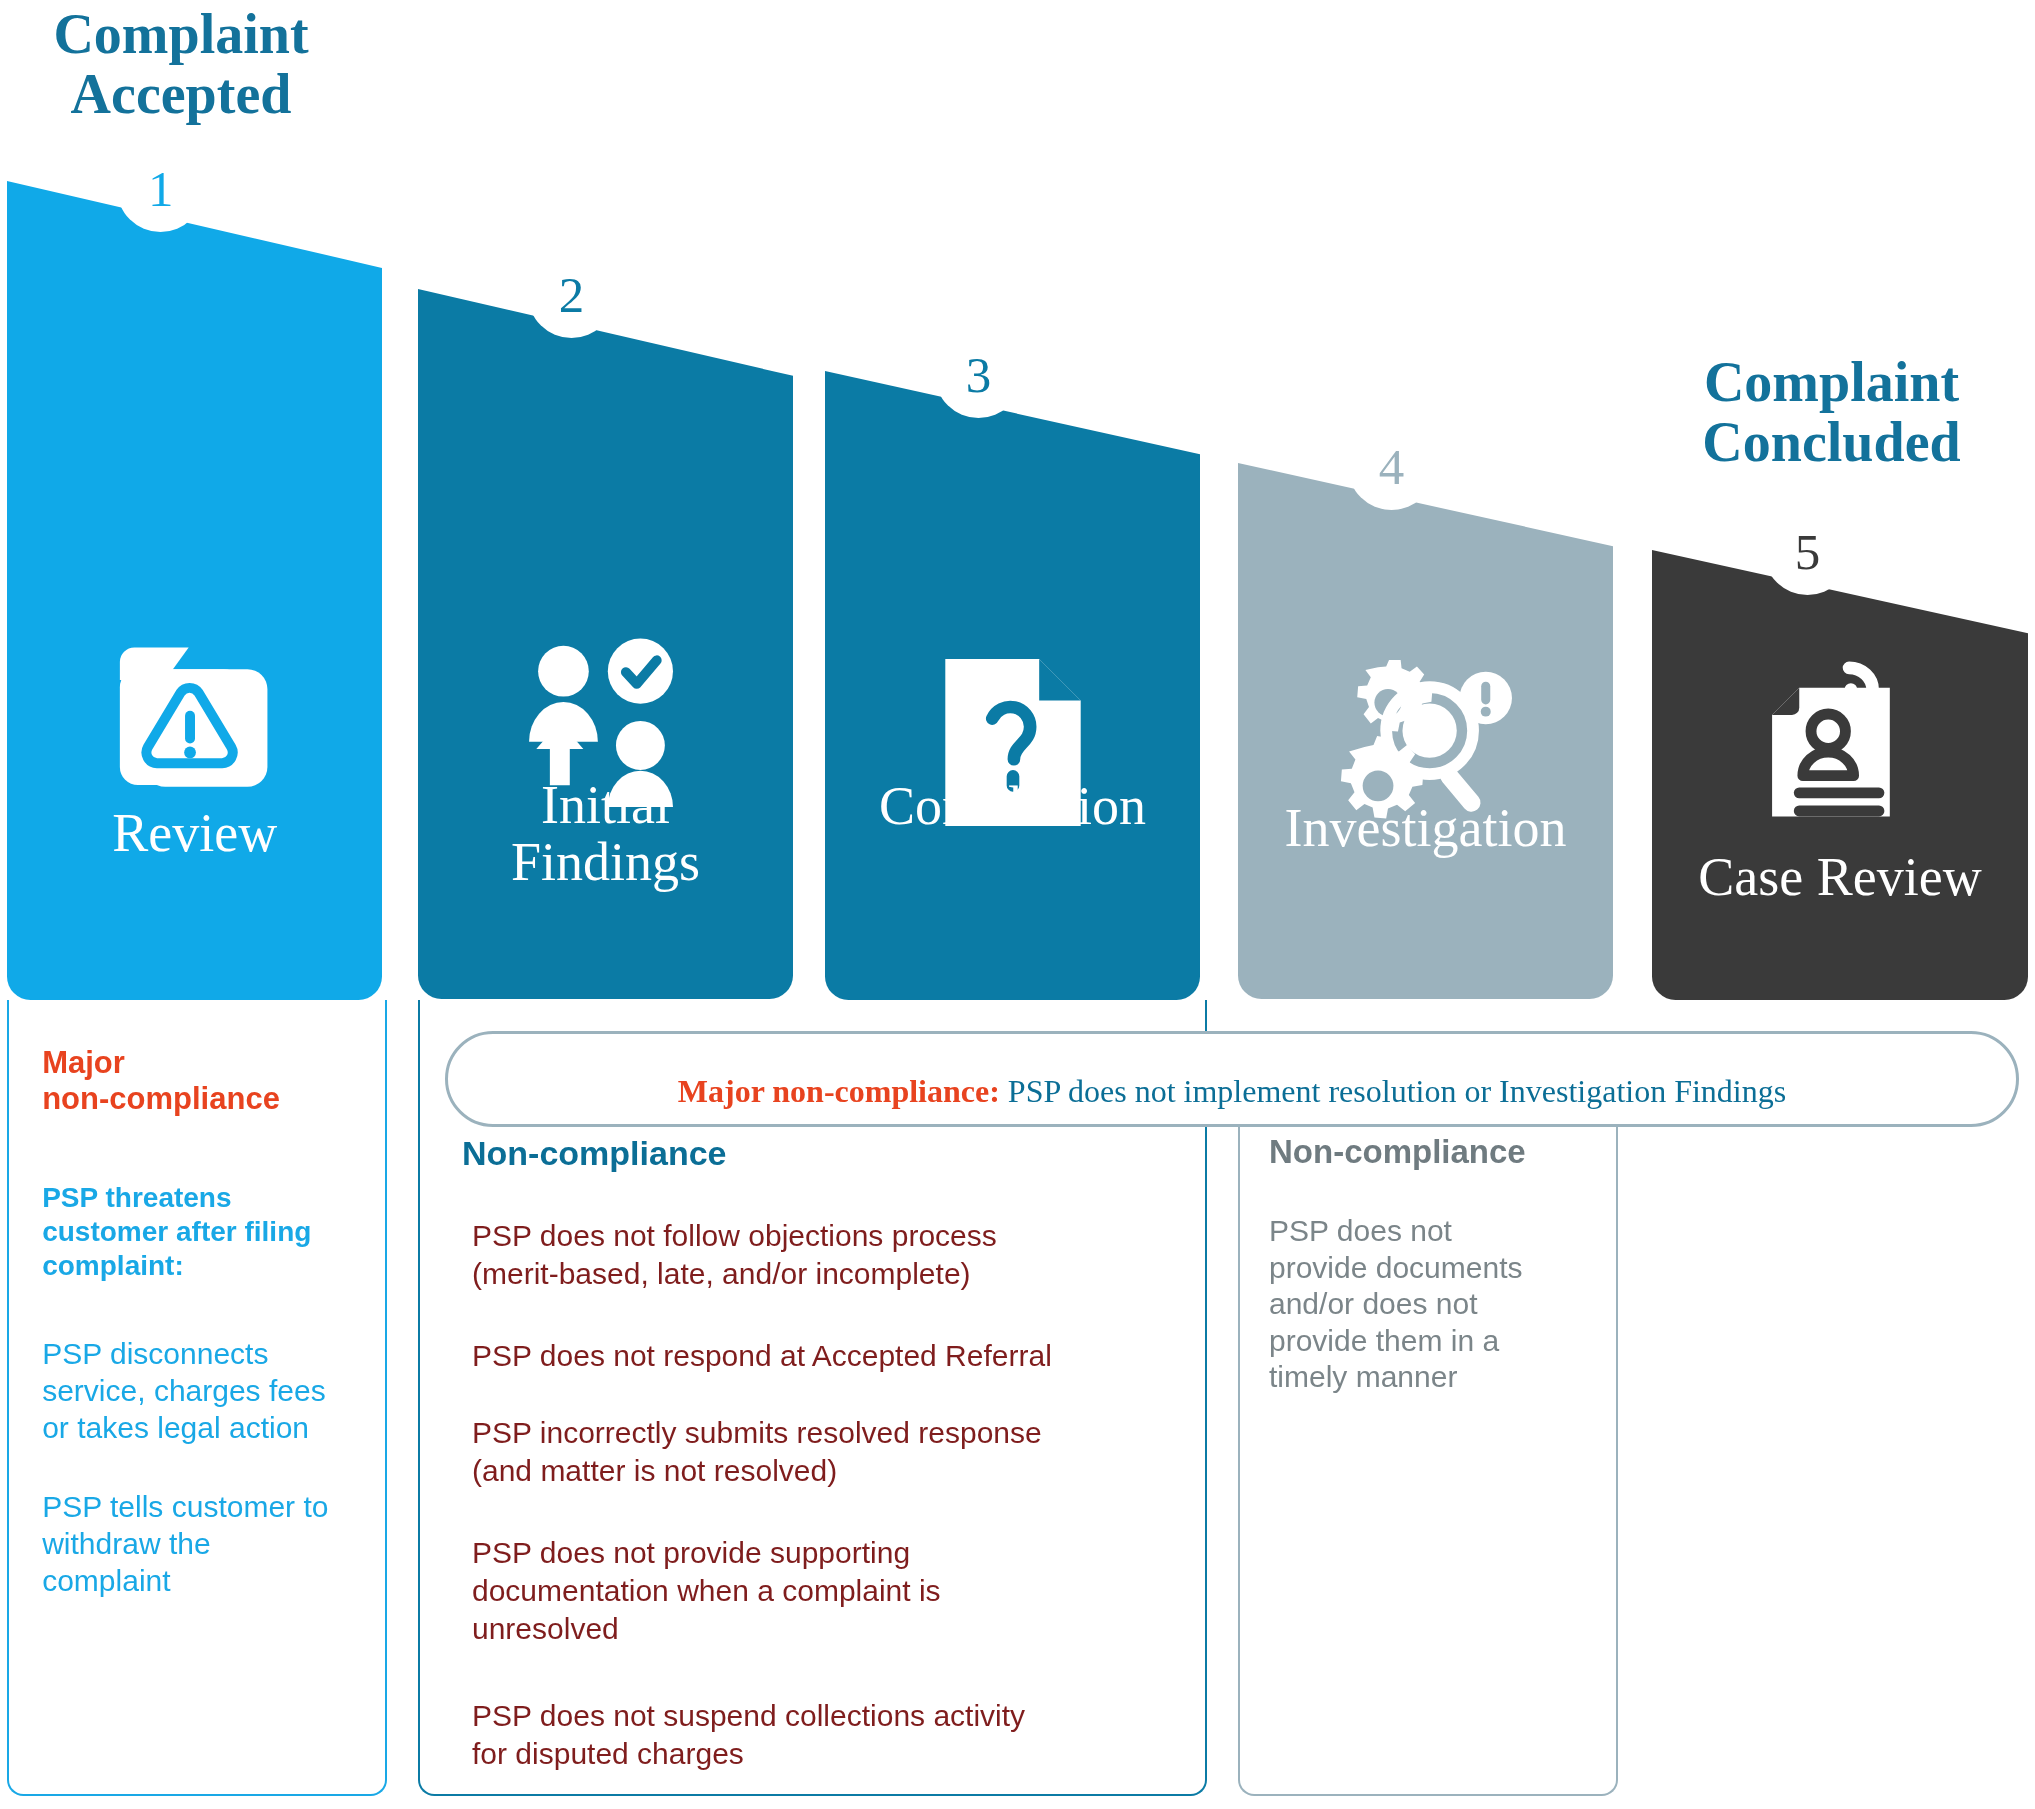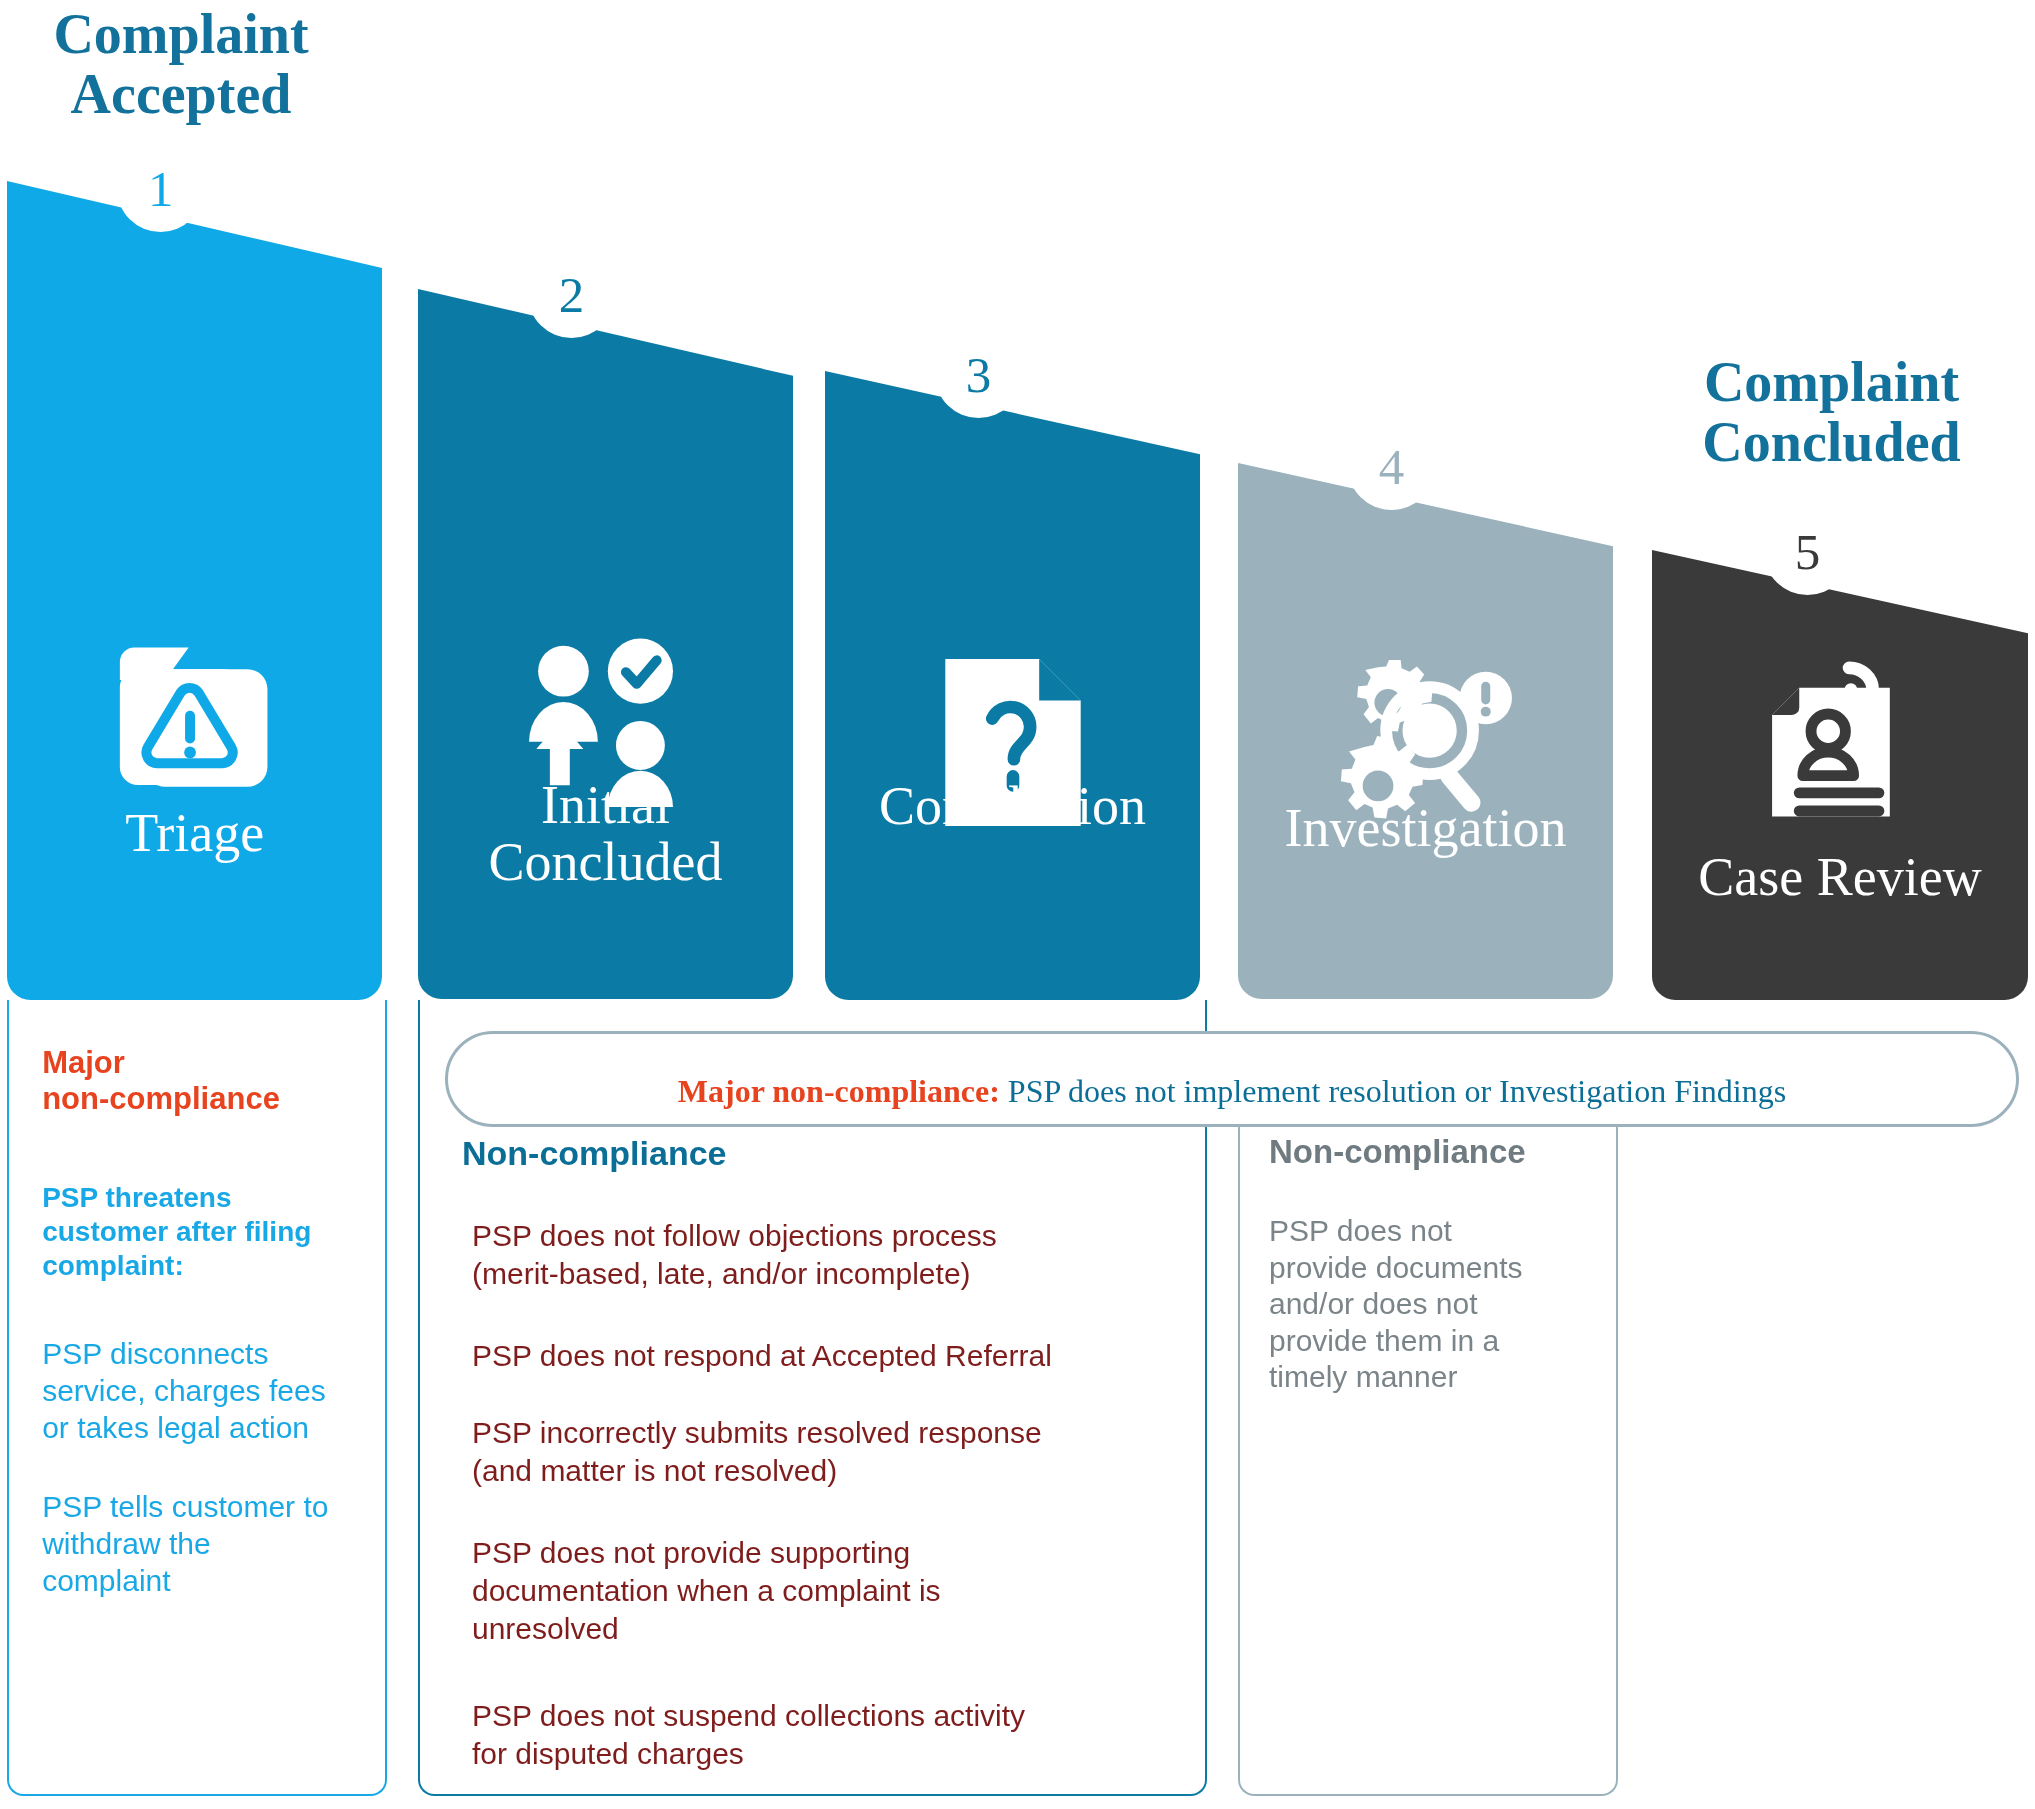--- a/index.html
+++ b/index.html
@@ -165,21 +165,21 @@
     <div class="icon" style="top:461px;">
       <svg width="172" height="163" viewBox="0 0 190 180">
         <rect x="40" y="30" width="135" height="130" rx="22" fill="#ffffff"></rect>
         <path d="M12,22 a16,16 0 0 1 16,-16 h60 l-26,36 h-50 Z" fill="#ffffff"></path>
         <rect x="12" y="30" width="135" height="128" rx="20" fill="#ffffff"></rect>
         <path d="M79,56 a12,12 0 0 1 20,0 l36,60 a12,12 0 0 1 -10,18 h-72 a12,12 0 0 1 -10,-18 Z" fill="none" stroke="#10a9e8" stroke-width="11" stroke-linejoin="round"></path>
         <rect x="84" y="76" width="11" height="36" rx="5.5" fill="#10a9e8"></rect>
         <circle cx="89.5" cy="122" r="6.5" fill="#10a9e8"></circle>
       </svg>
     </div>
-    <div class="title" style="top:624px;">Triage</div>
+    <div class="title" style="top:624px;">Review</div>
   </div>
 
   <div class="step" id="step-2" style="left:418px;top:289px;width:375px;height:710px;">
     <div class="shape">
       <svg viewBox="0 0 414 785" preserveAspectRatio="none">
         <path d="M0,0 L414,96 L414,785 L0,785 Z" fill="#0b7ba5"></path>
       </svg>
     </div>
     <div class="num" style="left:110px;top:-38px;color:#0b7ba5;">2</div>
     <div class="icon" style="top:346px;">
@@ -187,21 +187,21 @@
         <circle cx="48" cy="40" r="28" fill="#ffffff"></circle>
         <path d="M10,118 a38,44 0 0 1 76,0 Z" fill="#ffffff"></path>
         <circle cx="133" cy="40" r="36" fill="#ffffff"></circle>
         <path d="M117,41 l12,13 l22,-26" fill="none" stroke="#0b7ba5" stroke-width="11" stroke-linecap="round" stroke-linejoin="round"></path>
         <circle cx="133" cy="122" r="27" fill="#ffffff"></circle>
         <path d="M97,190 a36,40 0 0 1 72,0 Z" fill="#ffffff"></path>
         <path d="M44,96 l-26,30 h15 v40 h22 v-40 h15 Z" fill="#ffffff"></path>
       </svg>
     </div>
     <div class="title" style="top:488px;">Initial
-Concluded</div>
+Findings</div>
   </div>
 
   <div class="step" id="step-3" style="left:825px;top:371px;width:375px;height:629px;">
     <div class="shape">
       <svg viewBox="0 0 414 695" preserveAspectRatio="none">
         <path d="M0,0 L414,92 L414,695 L0,695 Z" fill="#0b7ba5"></path>
       </svg>
     </div>
     <div class="num" style="left:110px;top:-40px;color:#0b7ba5;">3</div>
     <div class="icon" style="top:288px;">

